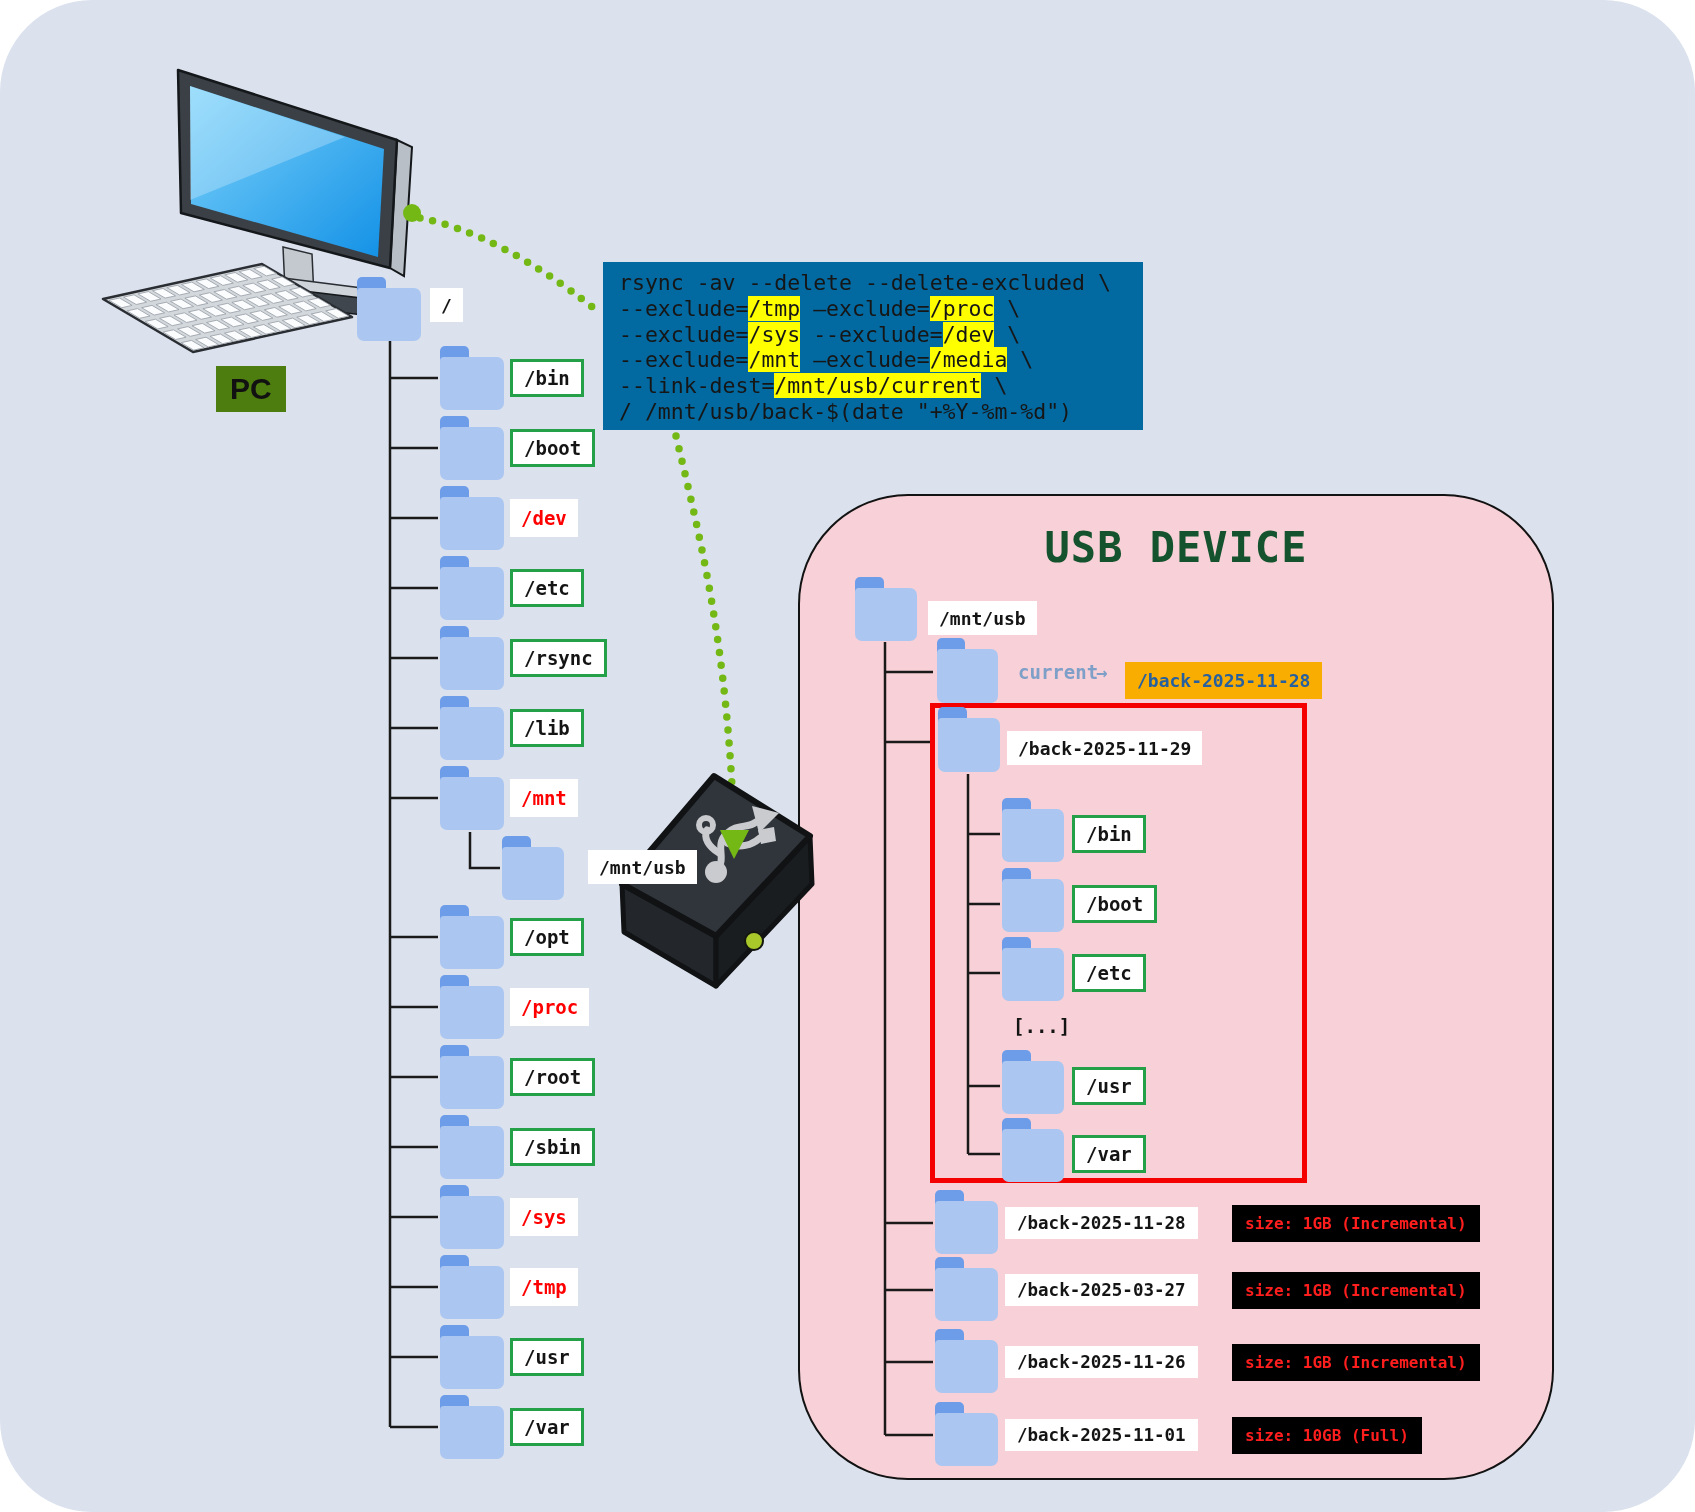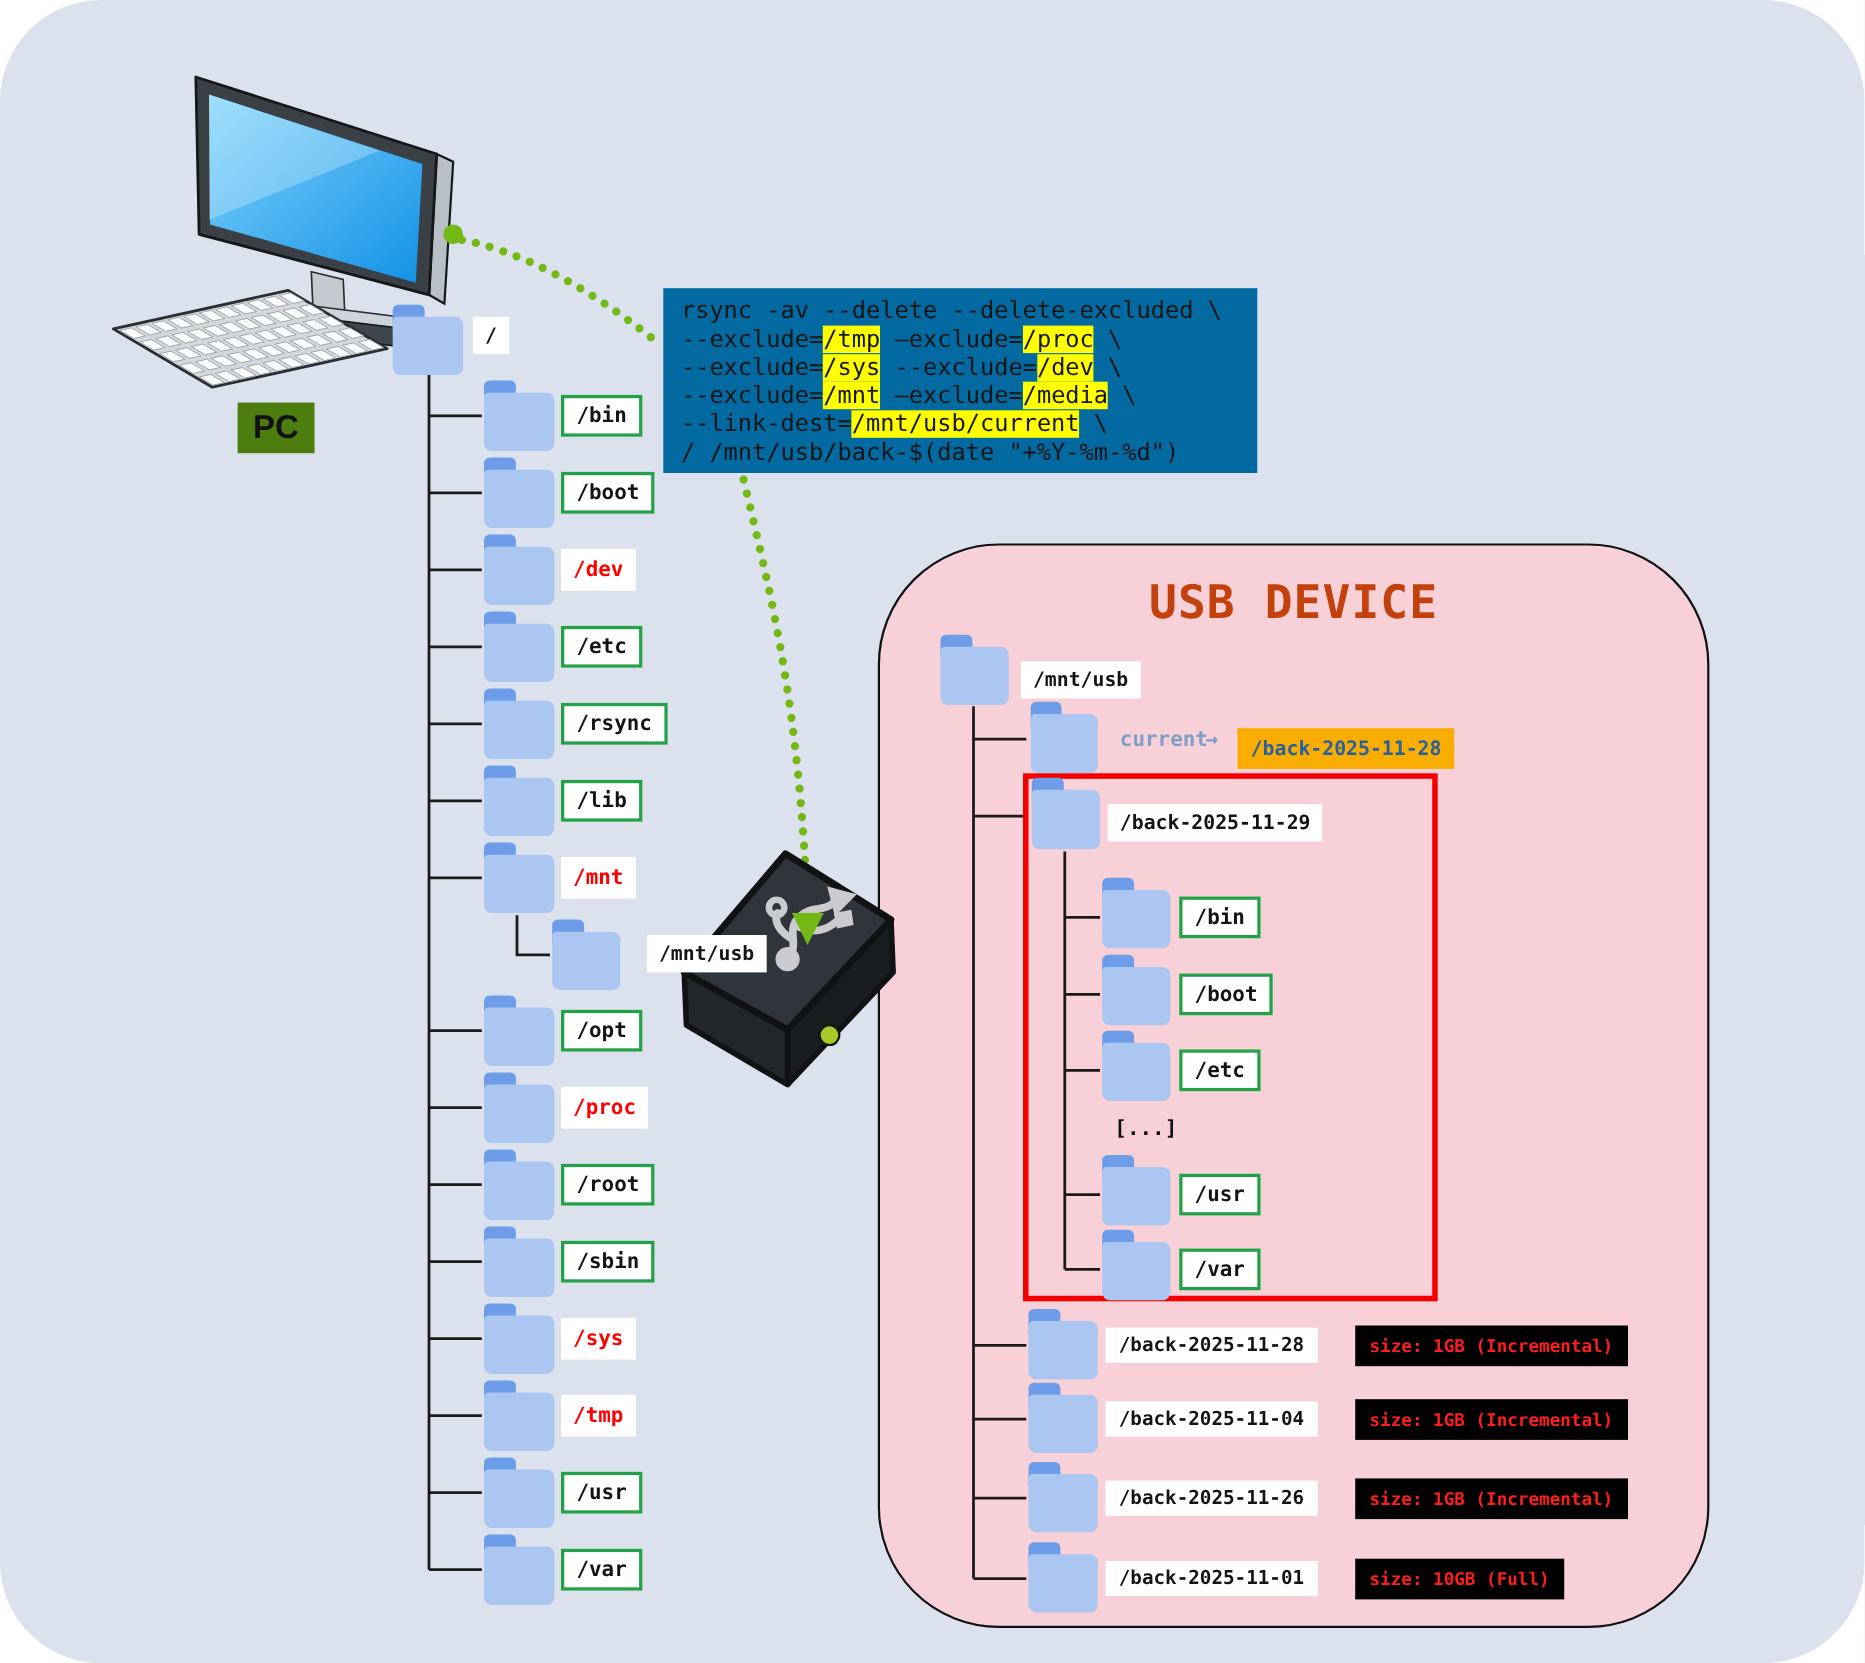--- a/index.html
+++ b/index.html
@@ -13,21 +13,21 @@
   #panel-layer{z-index:1;}
   #content{z-index:3;}
 
   .pink-panel{
     position:absolute;left:798px;top:494px;width:756px;height:986px;
     background:#f8d0d7;border:2.5px solid #121212;border-radius:110px;
     box-sizing:border-box;
   }
   .panel-title{
     position:absolute;left:798px;top:526px;width:756px;text-align:center;
-    font:800 42px/44px "DejaVu Sans Mono",monospace;color:#c2410c;letter-spacing:1px;
+    font:800 42px/44px "DejaVu Sans Mono",monospace;color:#14532d;letter-spacing:1px;
   }
 
   
   .folder{position:absolute;}
   .folder .tab{position:absolute;left:0;top:0;width:46%;height:22px;background:#6d9de9;border-radius:5px 5px 0 0;}
   .folder .fbody{position:absolute;left:0;right:0;top:11px;bottom:0;background:#abc7f1;border-radius:4px 7px 7px 7px;}
 
   
   .nlabel{
     position:absolute;background:#ffffff;color:#141414;
@@ -367,21 +367,21 @@
         <div class="folder" style="left: 935px; top: 1190px; width: 63px; height: 64px;">
           <div class="tab"></div>
           <div class="fbody"></div>
         </div>
         <div class="nlabel datebox" style="left: 1005px; top: 1207px;">/back-2025-11-28</div>
         <div class="sizebadge" style="left: 1232px; top: 1205px;">size: 1GB (Incremental)</div>
         <div class="folder" style="left: 935px; top: 1257px; width: 63px; height: 64px;">
           <div class="tab"></div>
           <div class="fbody"></div>
         </div>
-        <div class="nlabel datebox" style="left: 1005px; top: 1274px;">/back-2025-11-04</div>
+        <div class="nlabel datebox" style="left: 1005px; top: 1274px;">/back-2025-03-27</div>
         <div class="sizebadge" style="left: 1232px; top: 1272px;">size: 1GB (Incremental)</div>
         <div class="folder" style="left: 935px; top: 1329px; width: 63px; height: 64px;">
           <div class="tab"></div>
           <div class="fbody"></div>
         </div>
         <div class="nlabel datebox" style="left: 1005px; top: 1346px;">/back-2025-11-26</div>
         <div class="sizebadge" style="left: 1232px; top: 1344px;">size: 1GB (Incremental)</div>
         <div class="folder" style="left: 935px; top: 1402px; width: 63px; height: 64px;">
           <div class="tab"></div>
           <div class="fbody"></div>

